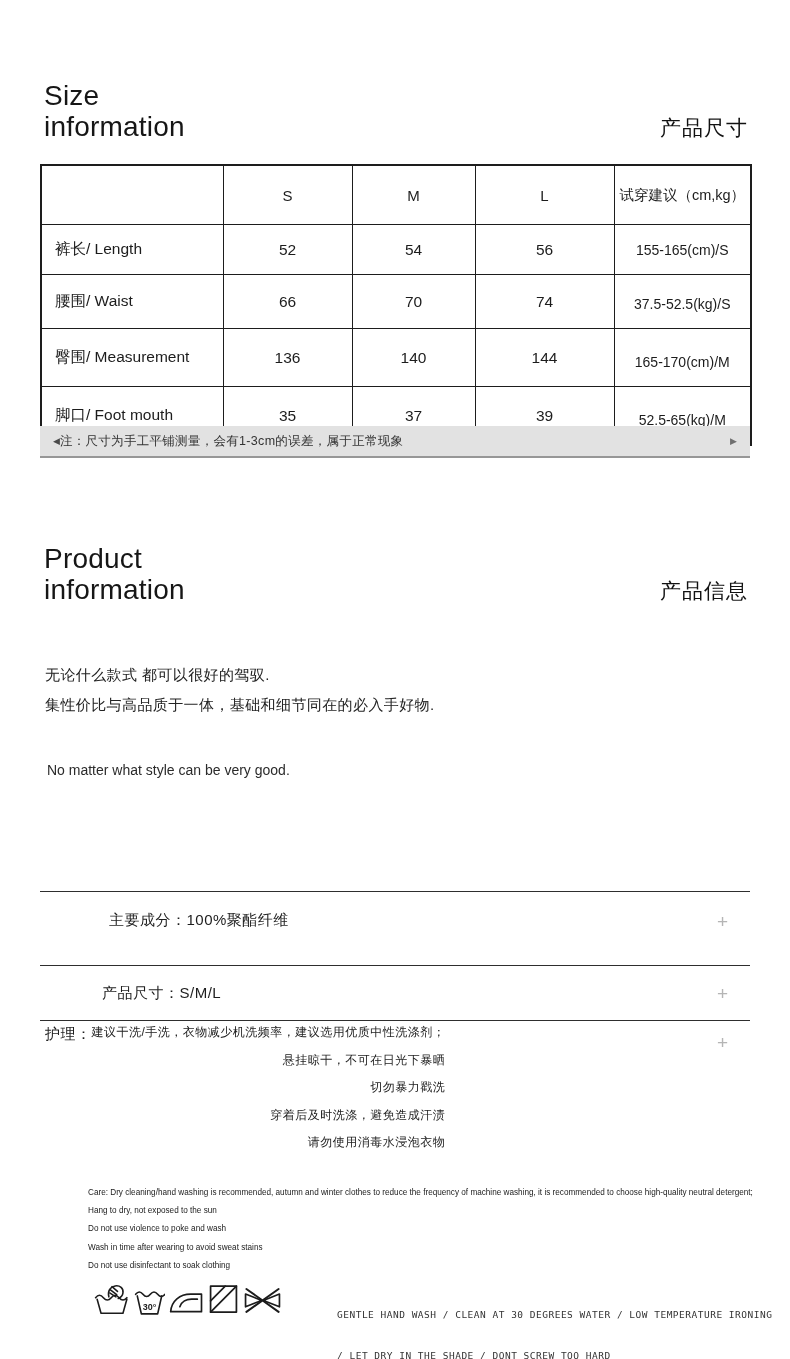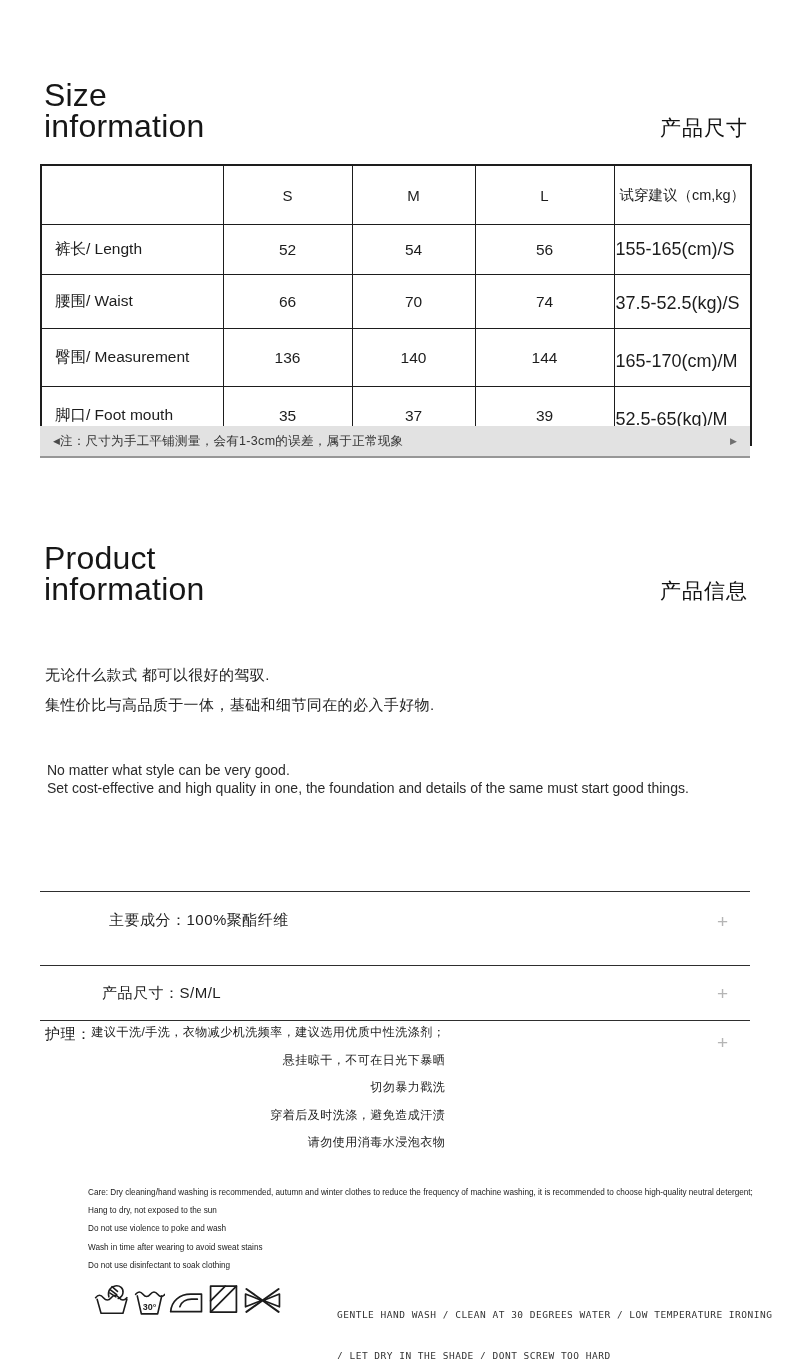--- a/index.html
+++ b/index.html
@@ -1,37 +1,37 @@
 <!DOCTYPE html>
 <html><head>
 <meta charset="utf-8">
 <style>
   html,body{margin:0;padding:0;background:#fff;}
   .page{position:relative;width:790px;height:1359px;background:#ffffff;overflow:hidden;
         font-family:"Liberation Sans",sans-serif;color:#1a1a1a;}
 
   
-  .heading-en{position:absolute;left:44px;font-size:32px;line-height:31px;font-weight:500;
+  .heading-en{position:absolute;left:44px;font-size:28px;line-height:31px;font-weight:500;
               color:#161616;letter-spacing:.2px;}
   .heading-en.size{top:80px;}
   .heading-en.product{top:543px;}
   .heading-zh{position:absolute;right:42px;font-size:21px;color:#111;letter-spacing:1px;}
   .heading-zh.size{top:114px;}
   .heading-zh.product{top:577px;}
 
   
   .size-table{position:absolute;left:40px;top:164px;width:710px;border-collapse:collapse;
               table-layout:fixed;border:2px solid #1d1d1d;}
   .size-table th,.size-table td{border:1px solid #1d1d1d;font-weight:400;color:#1c1c1c;}
   .size-table thead th{height:56px;font-size:15px;text-align:center;}
   .size-table thead th.advice-h{font-size:14.5px;}
   .size-table tbody td{height:47px;}
   .label-cell{text-align:left;padding-left:13px;font-size:15.5px;}
   .num-cell{text-align:center;font-size:15.5px;}
-  .advice-cell{font-size:18px;}
+  .advice-cell{text-align:center;font-size:14px;}
   tr.off1 .advice-cell{padding-top:5px;}
   tr.off2 .advice-cell{padding-top:9px;}
 
   
   .note-bar{position:absolute;left:40px;top:426px;width:710px;height:32px;background:#e2e2e2;
             border-bottom:2px solid #979797;display:flex;align-items:center;box-sizing:border-box;}
   .note-arrow{font-size:9px;color:#4a4a4a;line-height:1;}
   .note-arrow.left{margin-left:13px;}
   .note-arrow.right{margin-left:auto;margin-right:13px;color:#6f6f6f;}
   .note-text{font-size:12.5px;color:#333;letter-spacing:.3px;}
@@ -145,21 +145,20 @@
     <div>information</div>
   </div>
   <div class="heading-zh product">产品信息</div>
 
   <div class="desc-zh">
     <div>无论什么款式 都可以很好的驾驭.</div>
     <div>集性价比与高品质于一体，基础和细节同在的必入手好物.</div>
   </div>
   <div class="desc-en">
     <div>No matter what style can be very good.</div>
-    <div>Set cost-effective and high quality in one, the foundation and details of the same must start good things.</div>
   </div>
 
   <div class="attr-rows">
     <div class="attr-row r0">
       <span class="attr-text">主要成分：100%聚酯纤维</span>
       <span class="plus">+</span>
     </div>
     <div class="attr-row r1">
       <span class="attr-text">产品尺寸：S/M/L</span>
       <span class="plus">+</span>

